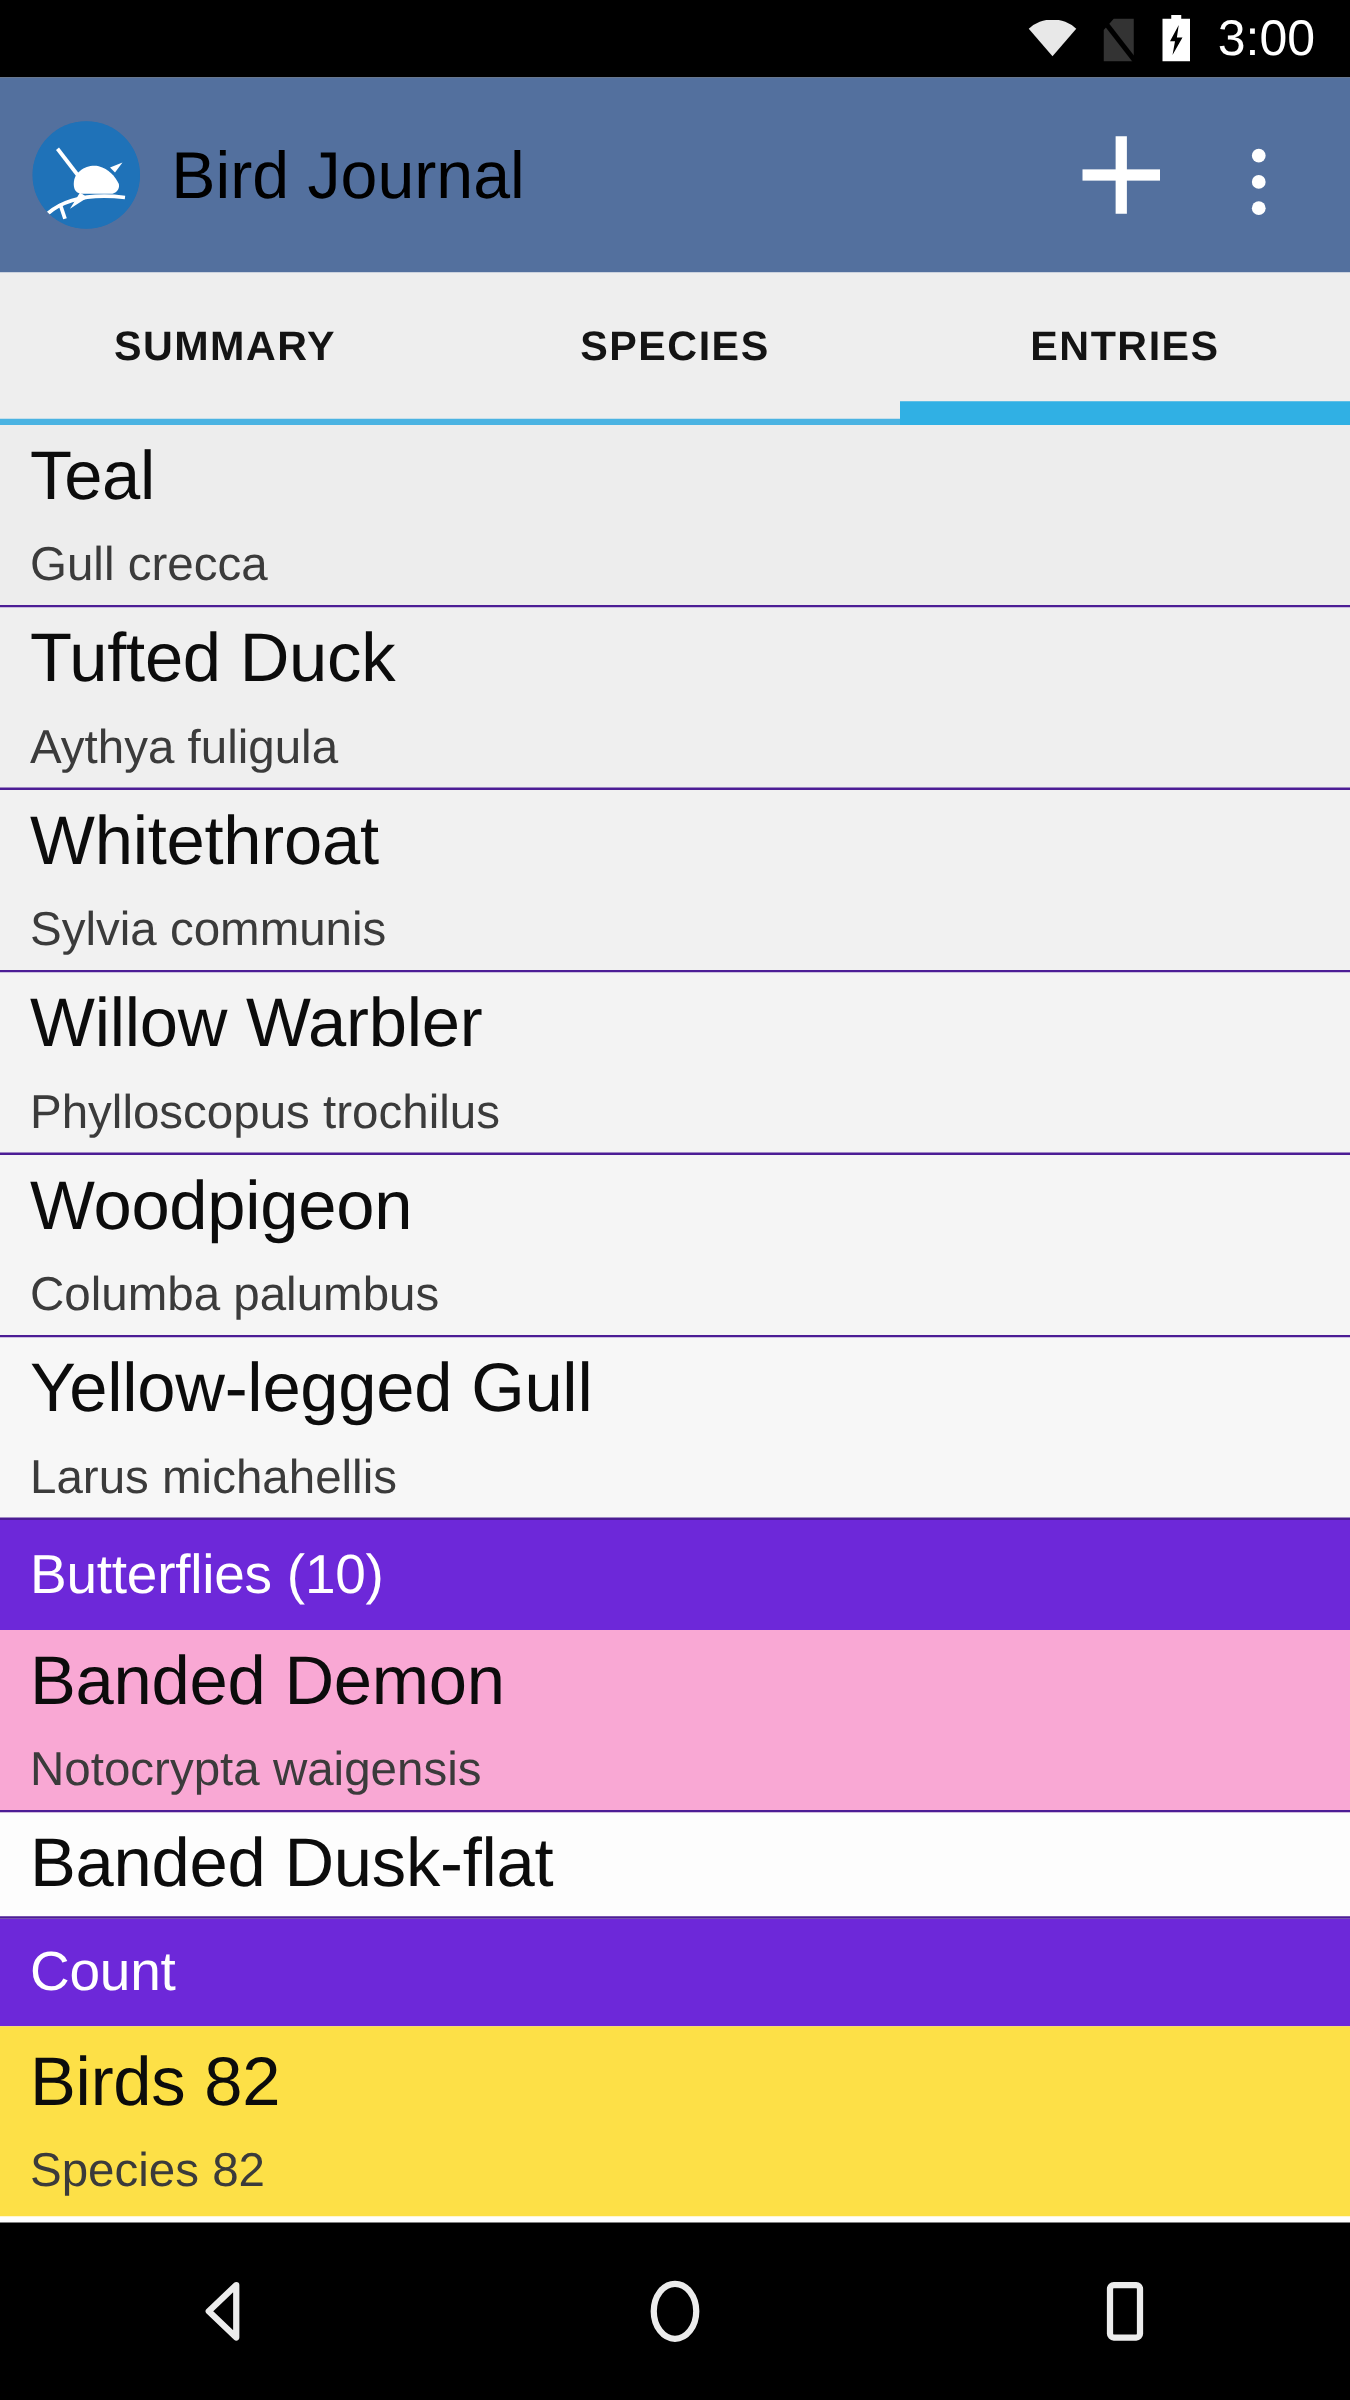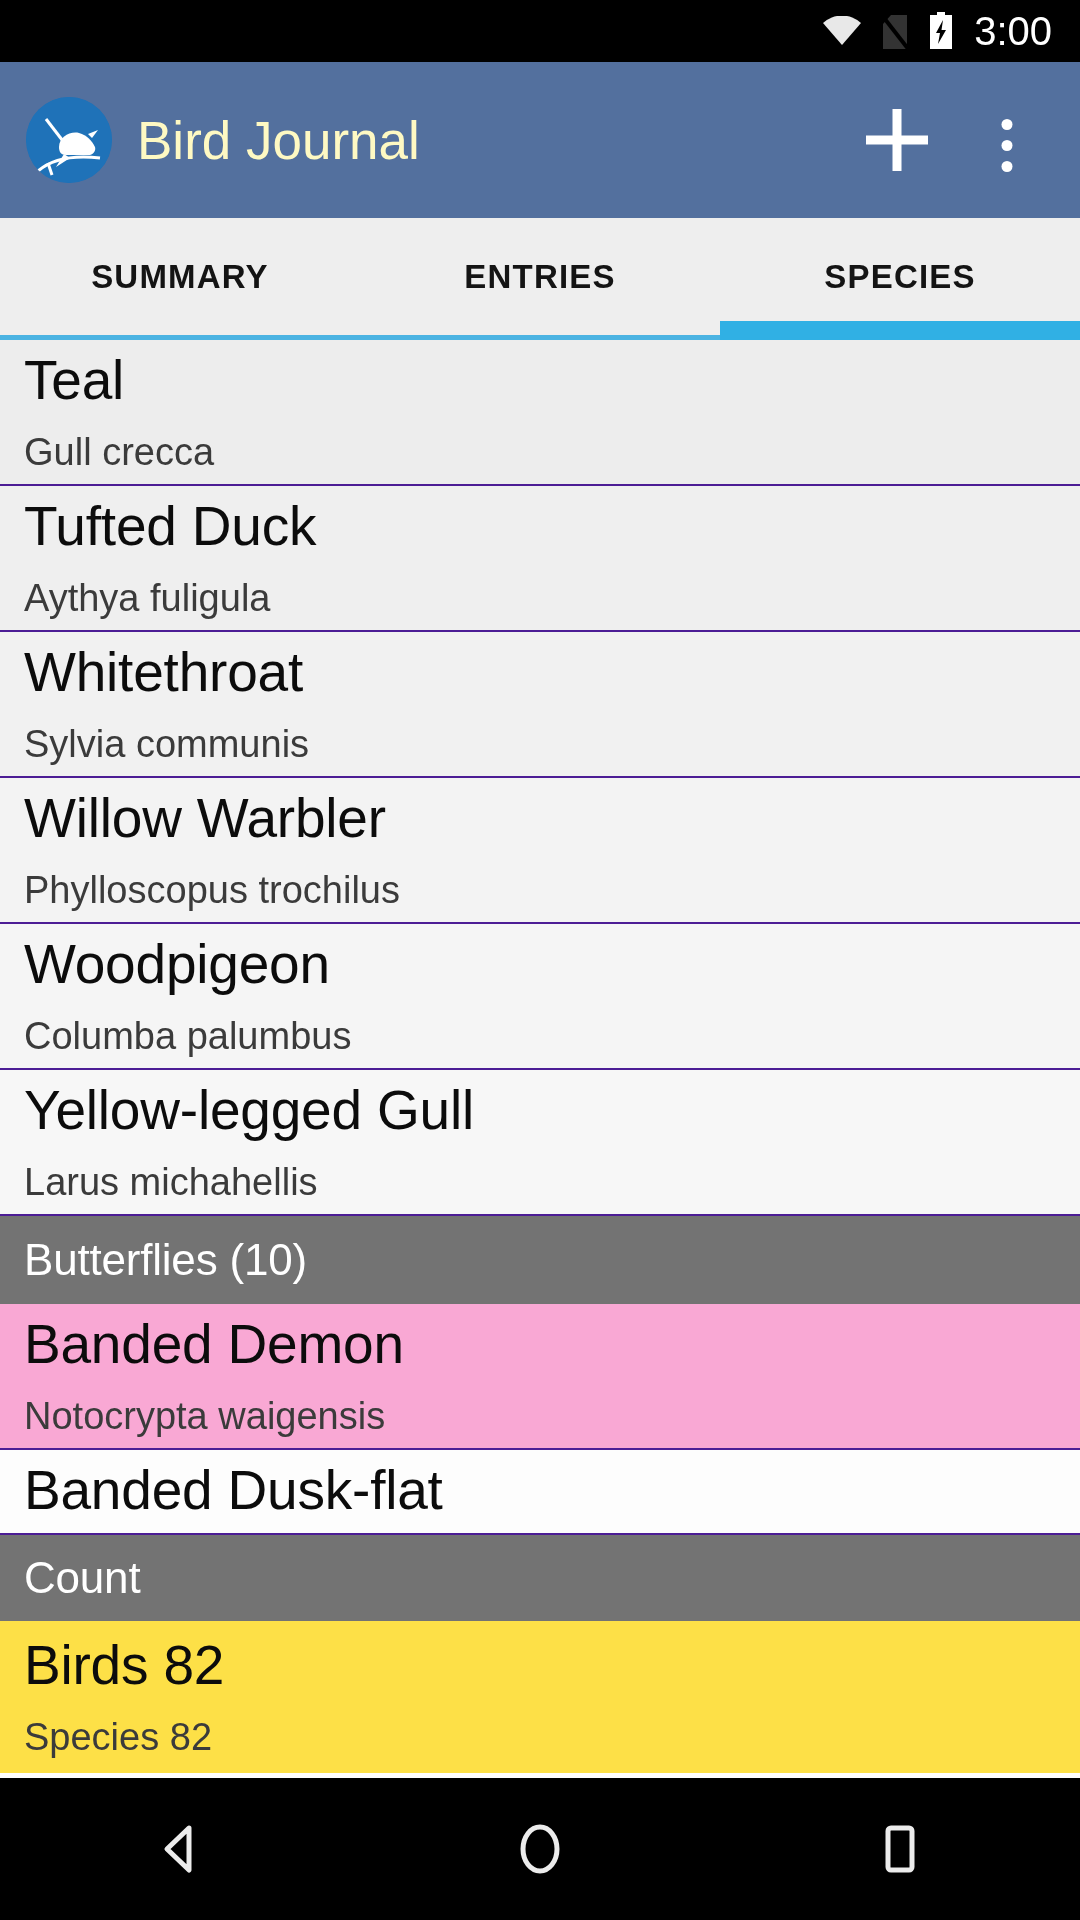--- a/index.html
+++ b/index.html
@@ -32,21 +32,21 @@
     position:absolute; left:0; top:62px; width:1080px; height:156px;
     background:#53709e;
     display:flex; align-items:center;
   }
   .app-icon{
     width:86px; height:86px; margin-left:26px; border-radius:50%;
     background:#1f72b8; position:relative; overflow:hidden; flex:none;
   }
   .app-icon svg{ position:absolute; left:0; top:0; }
   .app-title{
-    color:#fef9c3; font-size:53px; margin-left:25px; font-weight:400;
+    color:#000000; font-size:53px; margin-left:25px; font-weight:400;
     white-space:nowrap;
   }
   .appbar-actions{ margin-left:auto; display:flex; align-items:center; }
   .plus-btn{
     width:110px; height:110px; position:relative; flex:none;
   }
   .plus-btn .h{ position:absolute; left:50%; top:50%; width:62px; height:9px;
      background:#fff; transform:translate(-50%,-50%); }
   .plus-btn .v{ position:absolute; left:50%; top:50%; width:9px; height:62px;
      background:#fff; transform:translate(-50%,-50%); }
@@ -89,21 +89,21 @@
     white-space:nowrap;
   }
   .row .secondary{
     font-size:38px; color:#3b3b3b; line-height:1.0; margin-top:25px;
     white-space:nowrap;
   }
   .row.two-line{ height:146px; }
   .row.one-line{ height:85px; }
   .row.one-line .primary{ margin-top:-2px; }
   .section-header{
-    width:1080px; background:#737373; color:#ffffff;
+    width:1080px; background:#6d28d9; color:#ffffff;
     display:flex; align-items:center; padding-left:24px;
     font-size:44px; letter-spacing:-0.2px;
   }
   .section-header.h1{ height:88px; }
   .section-header.h2{ height:86px; }
   .row.count-row{ height:152px; border-bottom:none; background:#ffffff; }
 
   
   .navbar{
     position:absolute; left:0; bottom:0; width:1080px; height:142px;
@@ -170,24 +170,24 @@
       </div>
     </div>
   </div>
 
   <div class="tabs">
     <div class="tabrow">
       <div class="tab">
         <span>SUMMARY</span>
       </div>
       <div class="tab">
+        <span>SPECIES</span>
+      </div>
+      <div class="tab">
         <span>ENTRIES</span>
-      </div>
-      <div class="tab">
-        <span>SPECIES</span>
       </div>
     </div>
     <div class="tab-underline-base"></div>
     <div class="tab-indicator"></div>
   </div>
 
   <div class="list">
 
     <div class="row two-line" style="background:#ededed">
       <div class="primary">Teal</div>

